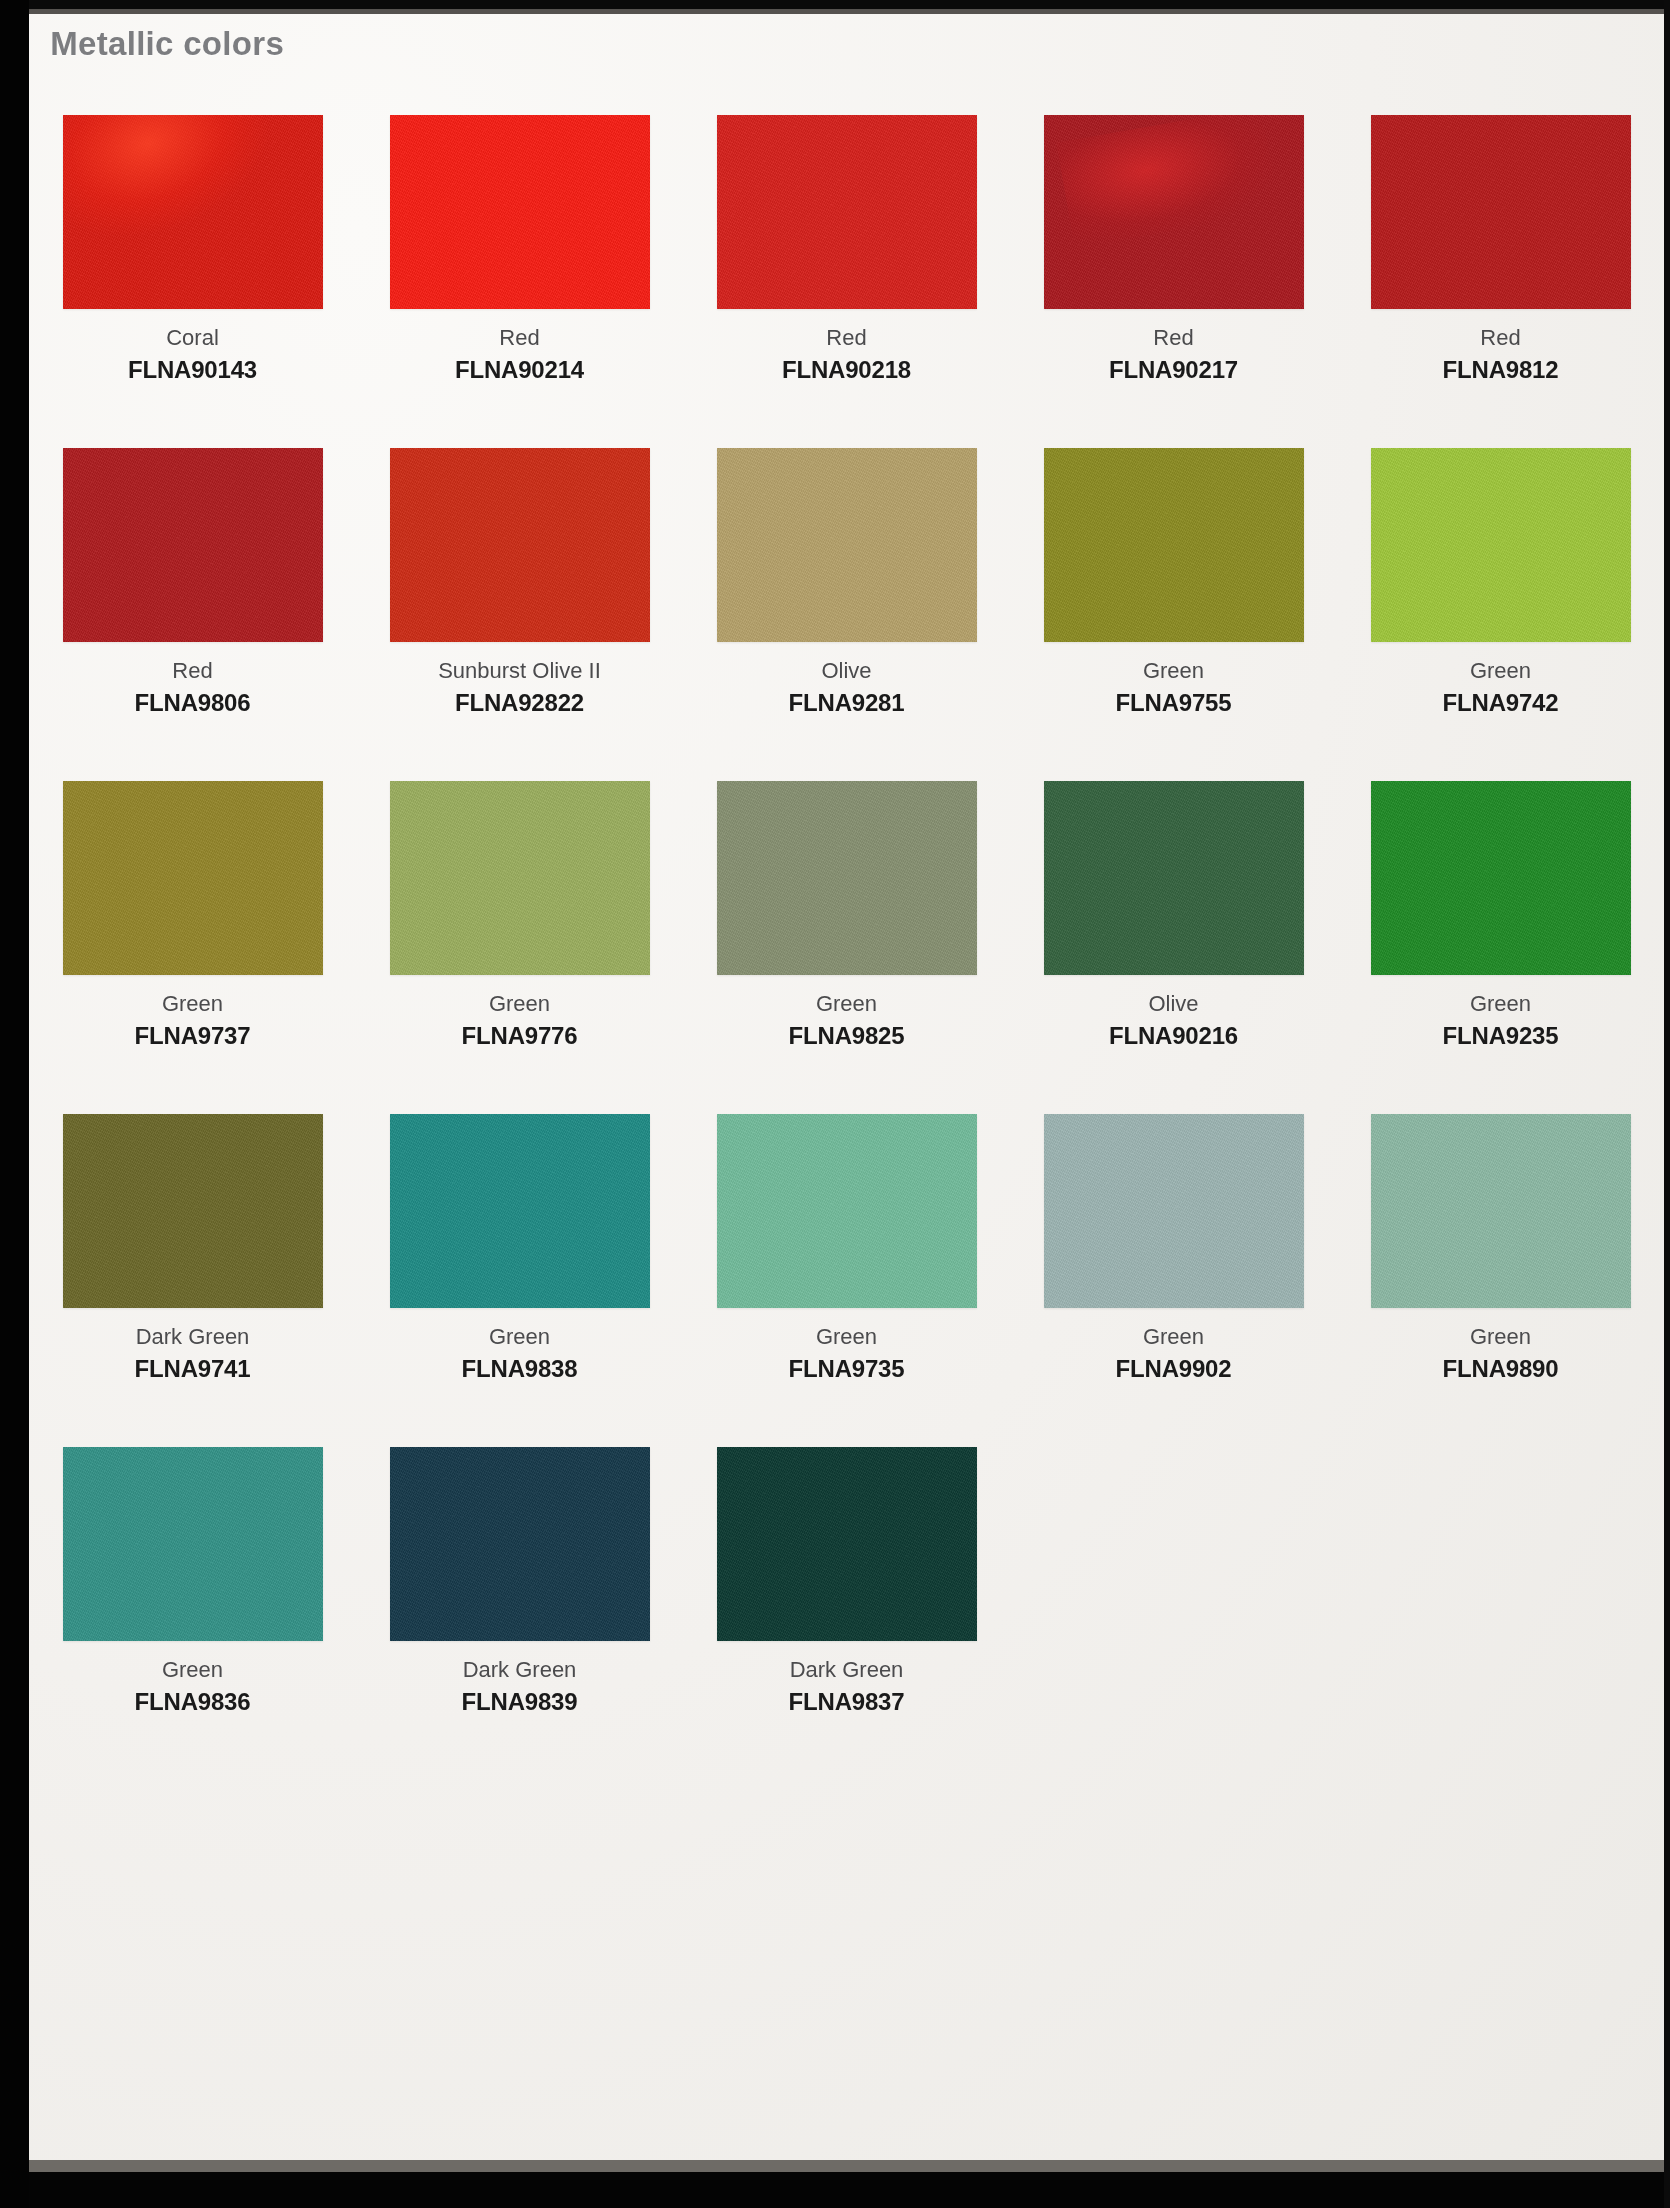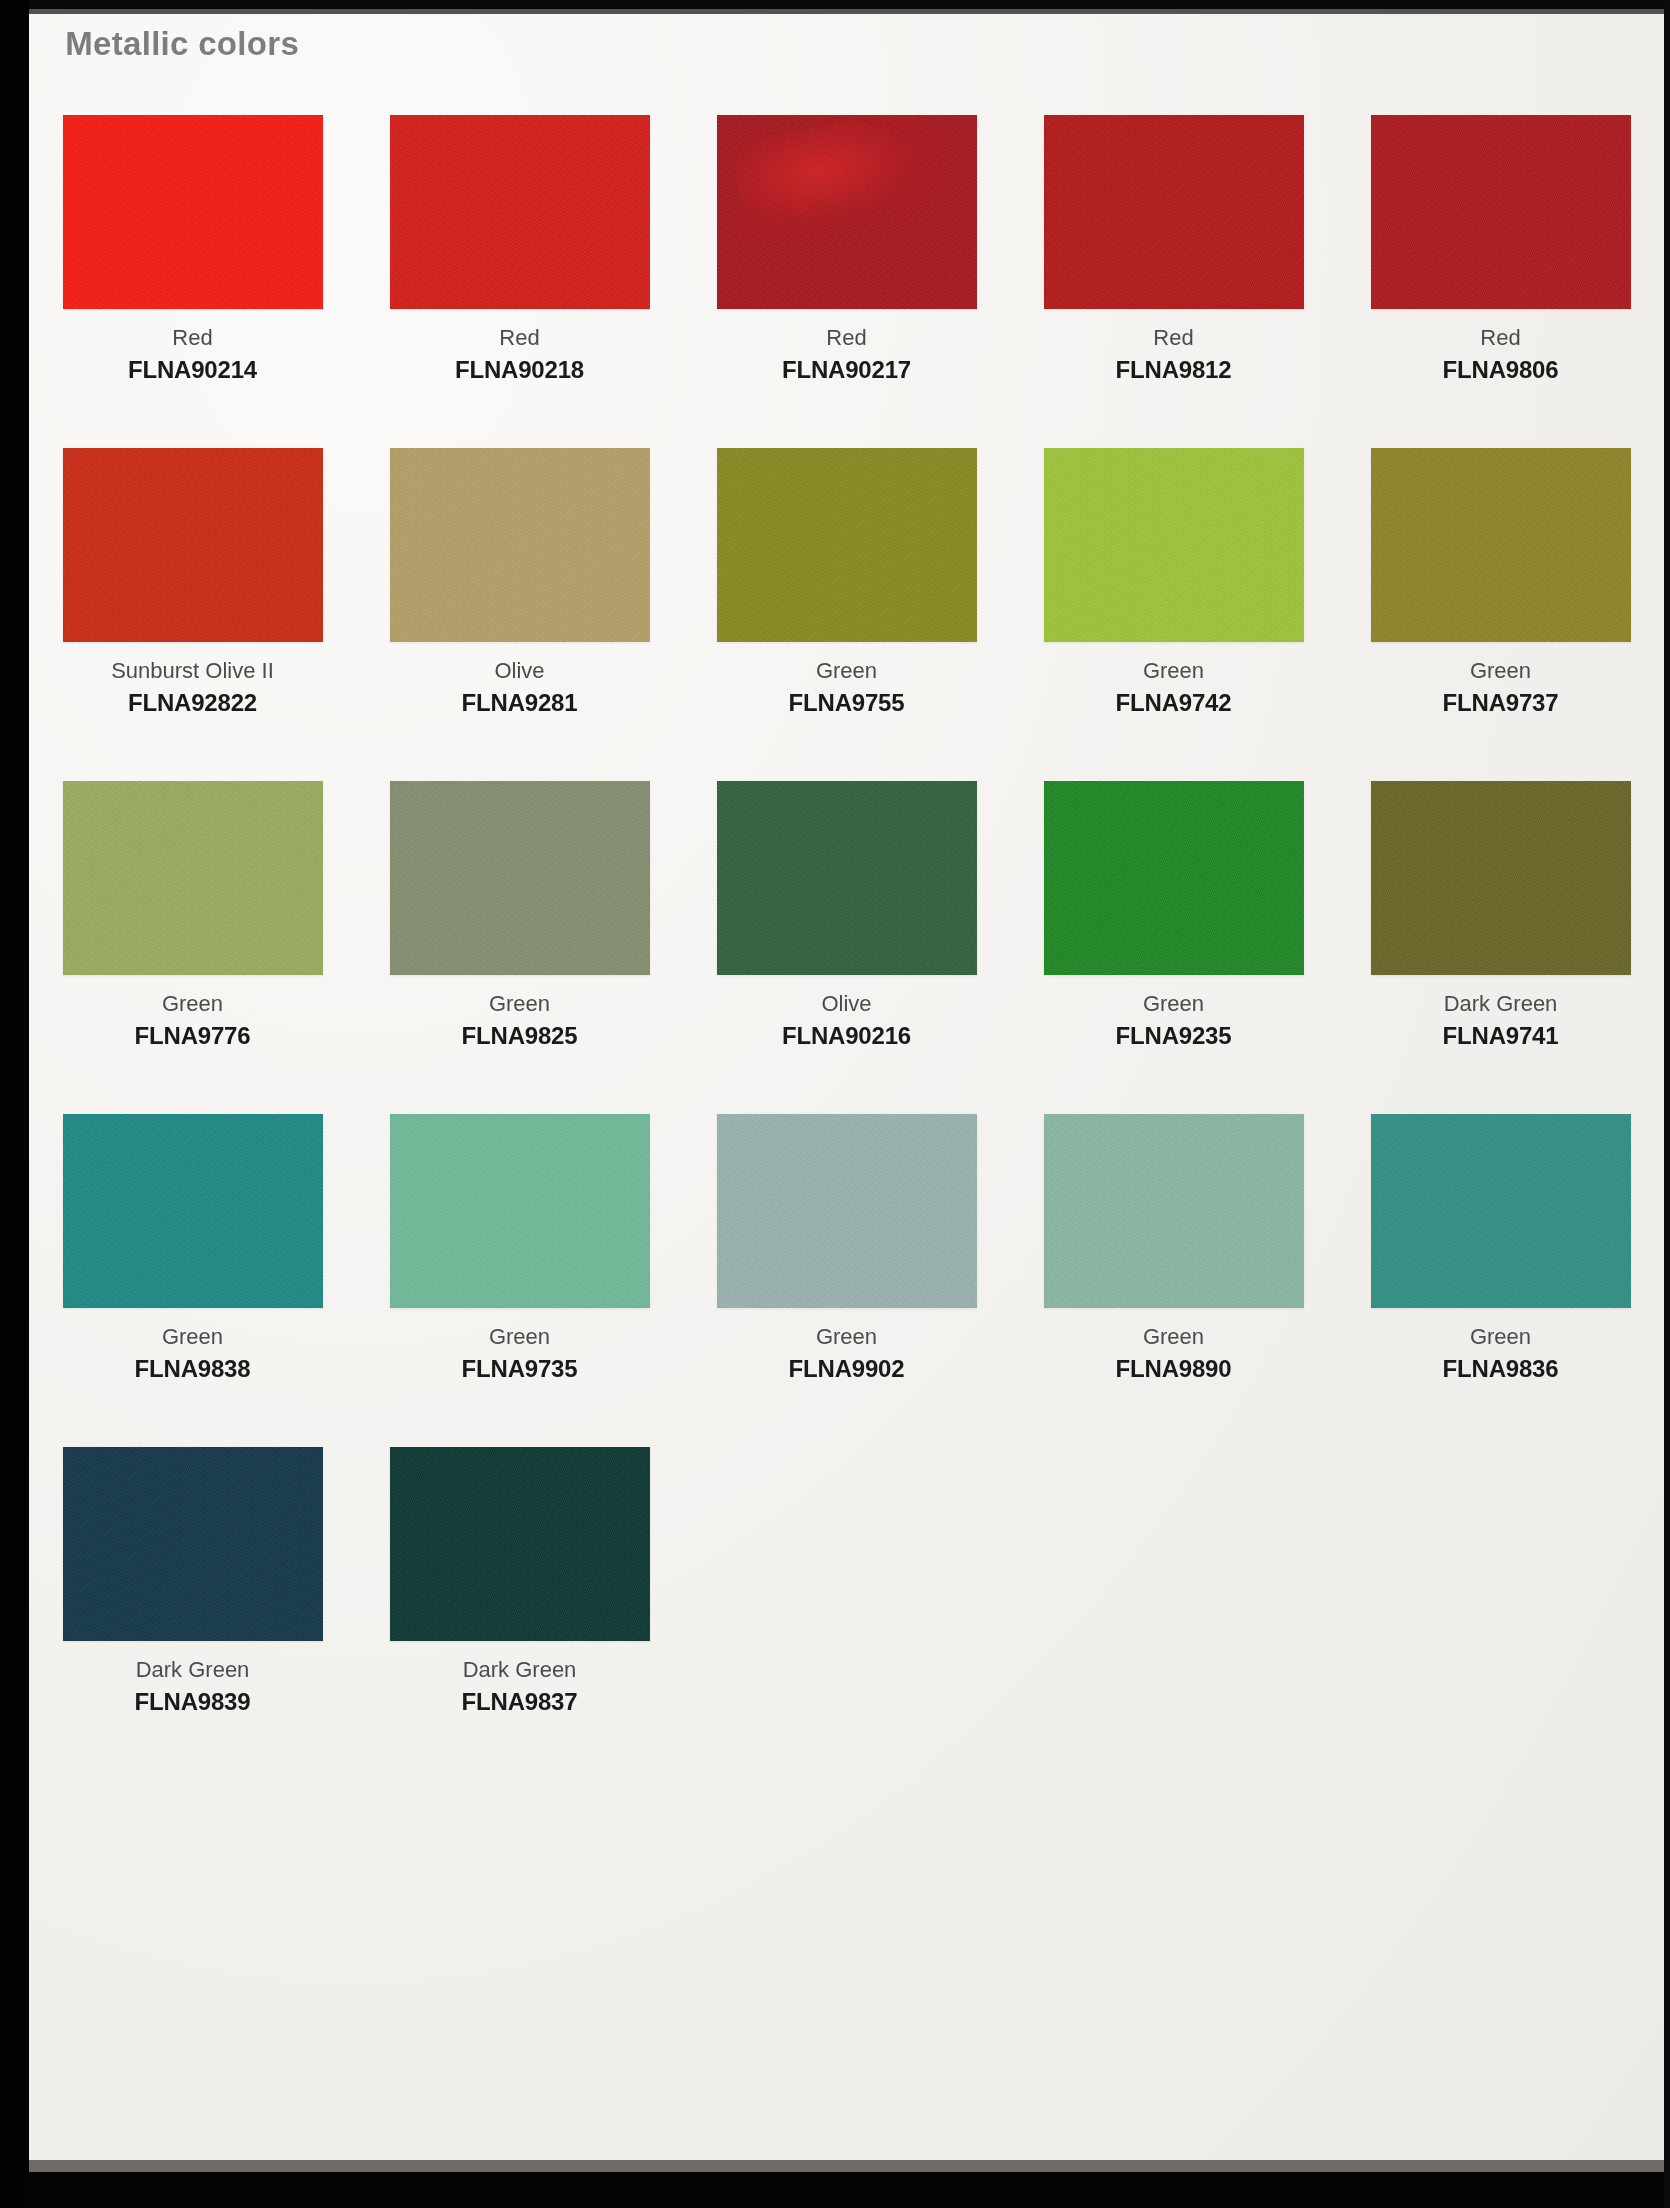--- a/index.html
+++ b/index.html
@@ -88,21 +88,20 @@
   
   .page-title {
     position: absolute;
     top: 11.6px;
     left: 21.3px;
     font-size: 33px;
     font-weight: bold;
     color: #7c7d80;
     letter-spacing: 0.3px;
     text-shadow: 0 1px 0 rgba(255,255,255,0.5);
-    margin-left: 15px;
   }
 
   
   .swatch-grid {
     position: absolute;
     top: 101px;
     left: 0;
     width: 1635px;
     display: grid;
     grid-template-columns: repeat(5, 1fr);
@@ -200,20 +199,29 @@
 
   <div class="top-black-bar"></div>
   <div class="top-grey-bar"></div>
 
   <div class="sheet">
 
     <div class="page-title">Metallic colors</div>
 
     <div class="swatch-grid" id="swatch-grid">
 
+    <div class="swatch-cell">
+          <div class="chip-wrap">
+            <div class="chip gloss" title="Coral" style="background: rgb(216, 27, 18);"></div>
+          </div>
+          <div class="chip-labels">
+            <div class="color-name">Coral</div>
+            <div class="color-code">FLNA90143</div>
+          </div>
+        </div>
         <div class="swatch-cell">
           <div class="chip-wrap">
             <div class="chip" title="Red" style="background: rgb(246, 29, 20);"></div>
           </div>
           <div class="chip-labels">
             <div class="color-name">Red</div>
             <div class="color-code">FLNA90214</div>
           </div>
         </div>
         <div class="swatch-cell">

